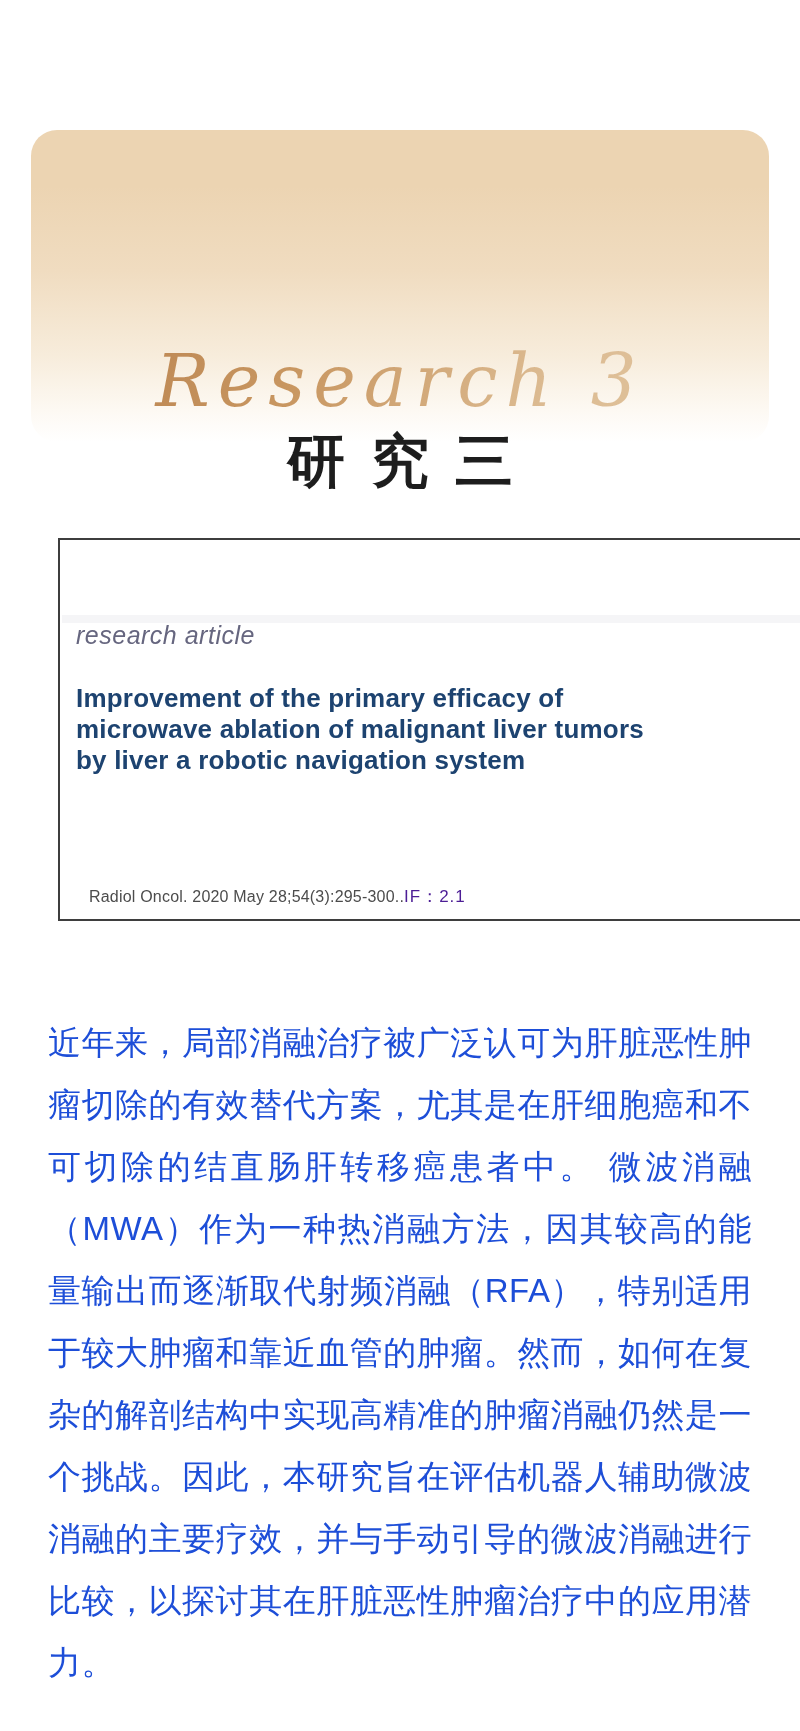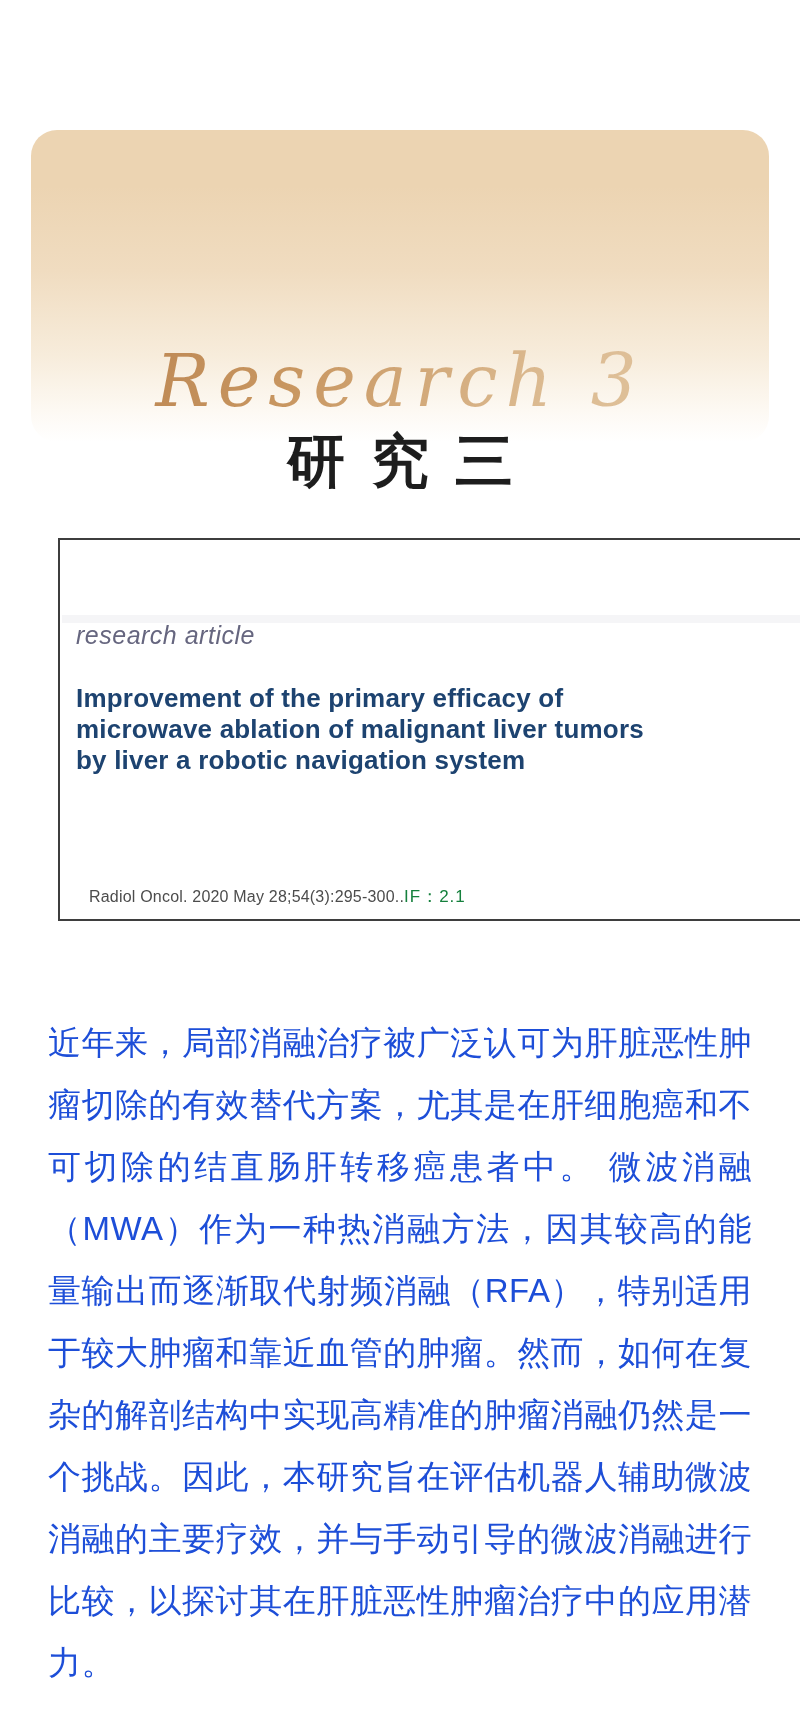--- a/index.html
+++ b/index.html
@@ -66,21 +66,21 @@
   }
   .card-title .t-line{white-space:nowrap;}
   .card-footer{
     position:absolute;left:29px;right:26px;bottom:11px;
     display:flex;justify-content:flex-start;align-items:baseline;
   }
   .card-citation{
     font-size:16px;color:#4c4c4c;letter-spacing:0.2px;
   }
   .card-if{
-    font-size:17px;color:#15803d;letter-spacing:1px;margin-top:44px;
+    font-size:17px;color:#4c1d95;letter-spacing:1px;margin-top:44px;
   }
 
   
   .body-paragraph{
     position:absolute;left:48px;top:1012px;width:704px;
     font-size:33px;line-height:62px;
     color:#1d4ed8;
     text-align:justify;
     text-justify:inter-ideograph;
     letter-spacing:0.5px;

